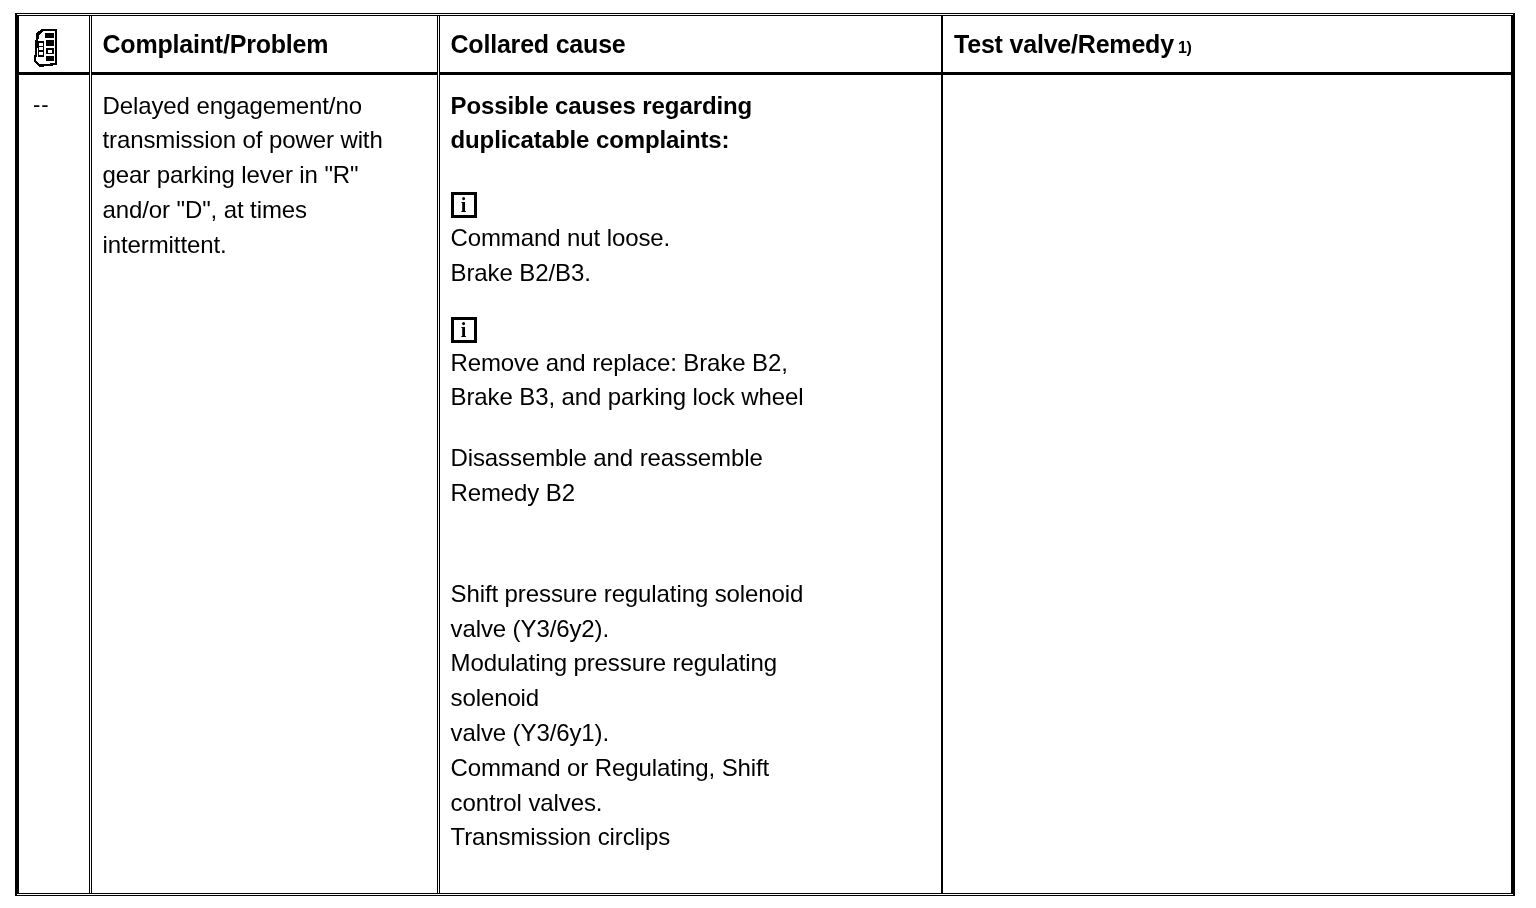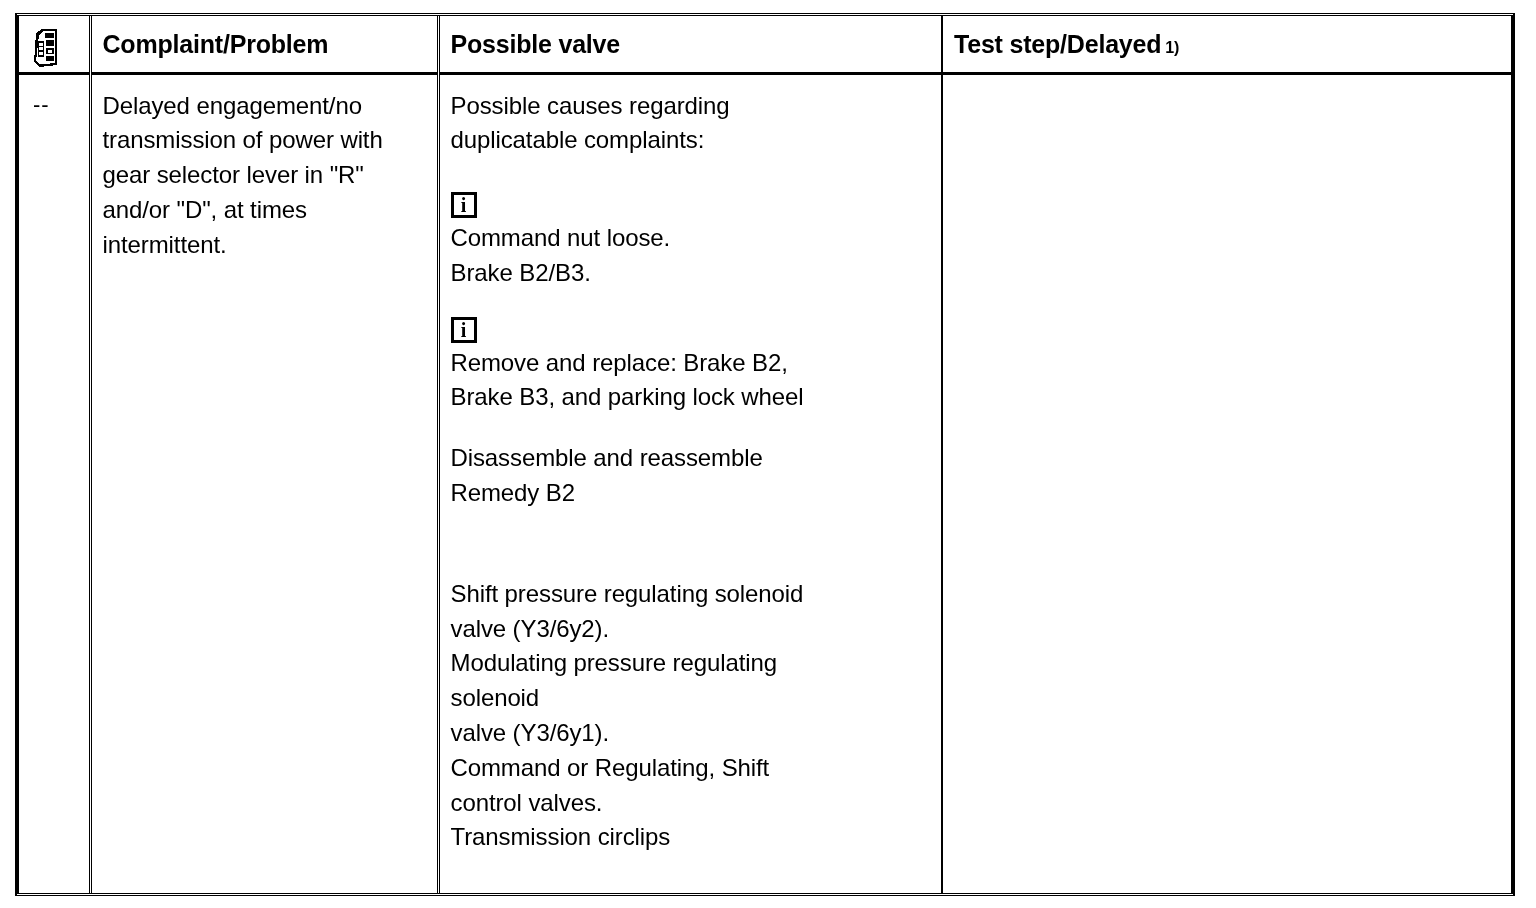--- a/index.html
+++ b/index.html
@@ -107,21 +107,21 @@
     font-weight: 500;
     letter-spacing: 1px;
   }
 
   .body-text {
     font-size: 24px;
     line-height: 1.45;
     letter-spacing: -0.1px;
   }
 
-  .body-text.bold { font-weight: normal; }
+  .body-text.bold { font-weight: bold; }
 
   .para { margin: 0; }
   .spacer-lg { height: 34px; }
   .spacer-md { height: 26px; }
   .spacer-xl { height: 66px; }
 
   
   .info-box {
     display: inline-block;
     width: 26px;
@@ -169,37 +169,37 @@
               <rect x="13" y="27" width="8" height="5" fill="#000"></rect>
               <rect x="15" y="20.5" width="4" height="3" fill="#fff"></rect>
             </svg>
           </td>
 
           <td class="sep-double">
             <div class="hdr-text">Complaint/Problem</div>
           </td>
 
           <td class="sep-single">
-            <div class="hdr-text">Possible valve</div>
+            <div class="hdr-text">Collared cause</div>
           </td>
 
           <td>
-            <div class="hdr-text"><span>Test step/Delayed</span><span class="hdr-sup">1)</span></div>
+            <div class="hdr-text"><span>Test valve/Remedy</span><span class="hdr-sup">1)</span></div>
           </td>
         </tr>
 
         <tr class="body-row">
 
           <td class="sep-double">
             <div class="dashes">--</div>
           </td>
 
           <td class="sep-double">
             <div class="cell-pad">
-              <p class="body-text para">Delayed engagement/no transmission of power with gear selector lever in "R" and/or "D", at times intermittent.</p>
+              <p class="body-text para">Delayed engagement/no transmission of power with gear parking lever in "R" and/or "D", at times intermittent.</p>
             </div>
           </td>
 
           <td class="sep-single">
             <div class="cell-pad">
 
               <p class="body-text bold para nowrap">Possible causes regarding
 duplicatable complaints:</p>
 
               <div class="spacer-lg"></div>

